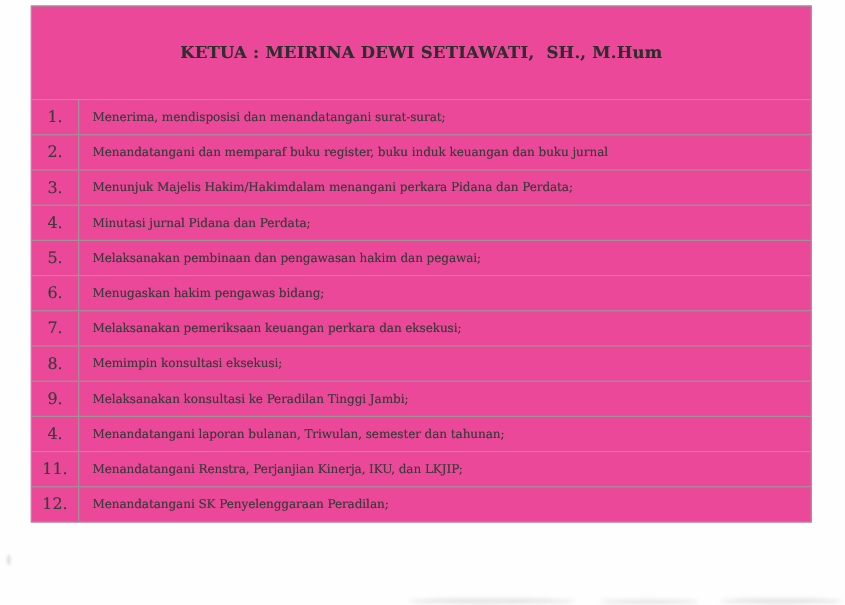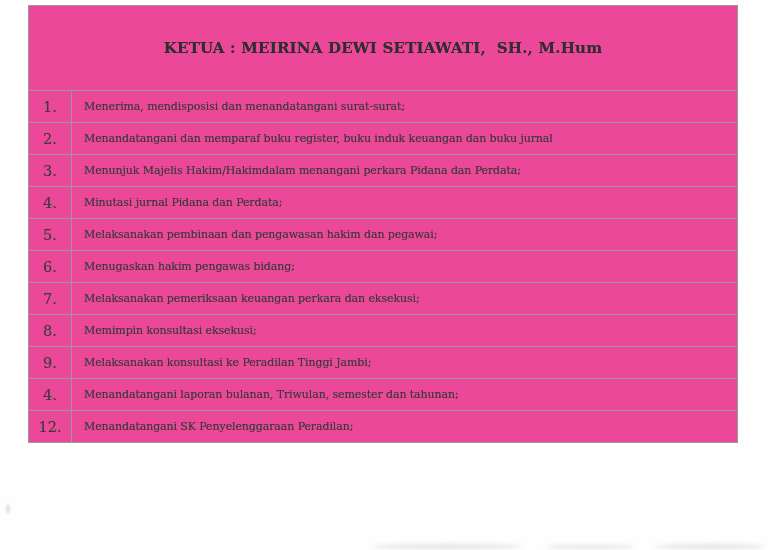--- a/index.html
+++ b/index.html
@@ -138,20 +138,24 @@
   </div>
         <div class="duty-row">
     <div class="cell-no">9.</div>
     <div class="cell-text">Melaksanakan konsultasi ke Peradilan Tinggi Jambi;</div>
   </div>
         <div class="duty-row">
     <div class="cell-no">4.</div>
     <div class="cell-text">Menandatangani laporan bulanan, Triwulan, semester dan tahunan;</div>
   </div>
         <div class="duty-row">
+    <div class="cell-no">11.</div>
+    <div class="cell-text">Menandatangani Renstra, Perjanjian Kinerja, IKU, dan LKJIP;</div>
+  </div>
+        <div class="duty-row">
     <div class="cell-no">12.</div>
     <div class="cell-text">Menandatangani SK Penyelenggaraan Peradilan;</div>
   </div>
       </div>
 
   </div>
 
   <div class="smudge smudge-a"></div>
   <div class="smudge smudge-b"></div>
   <div class="smudge smudge-c"></div>

